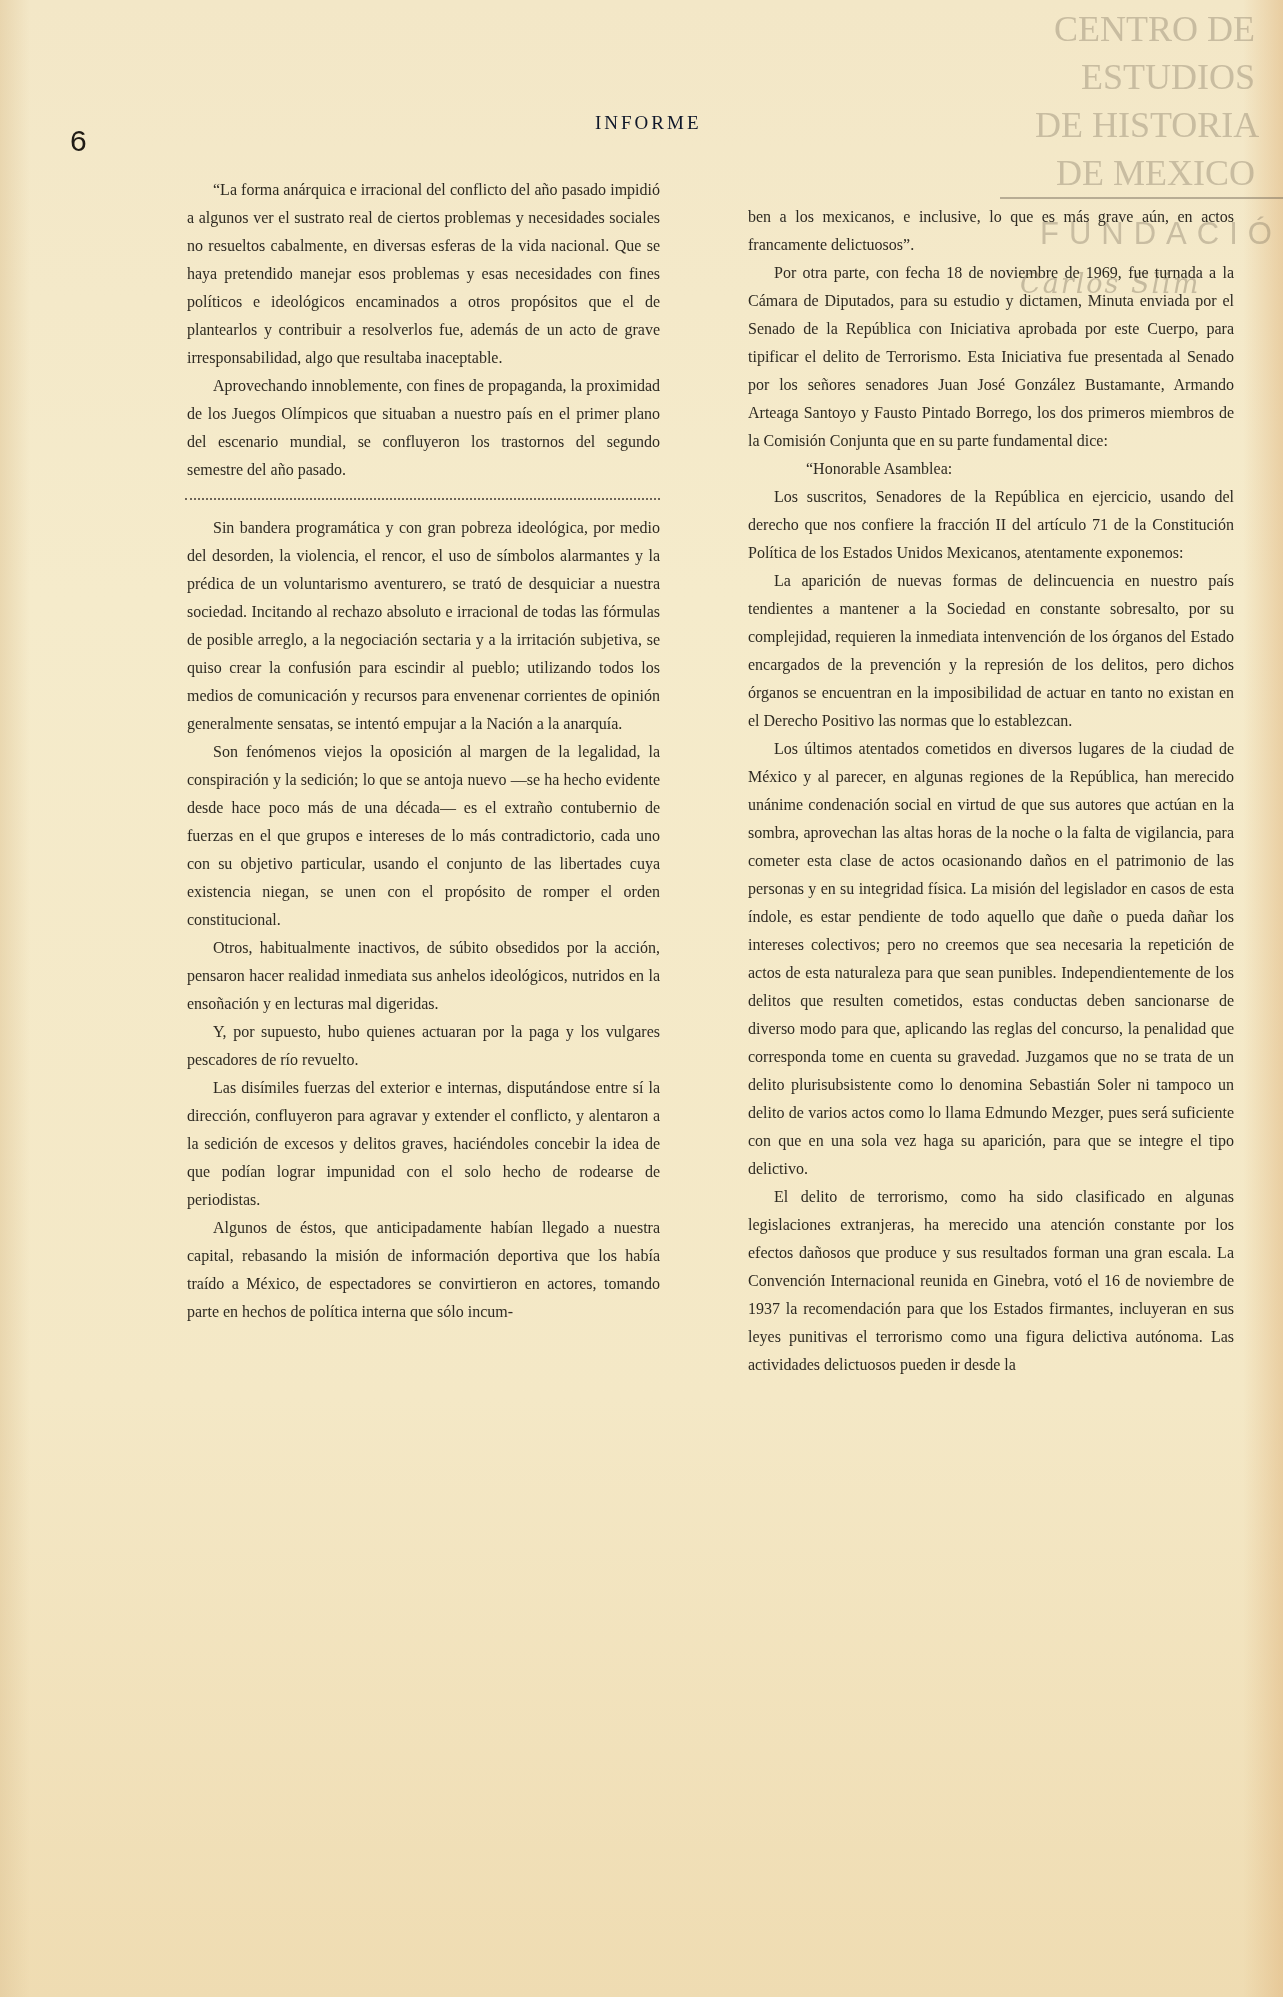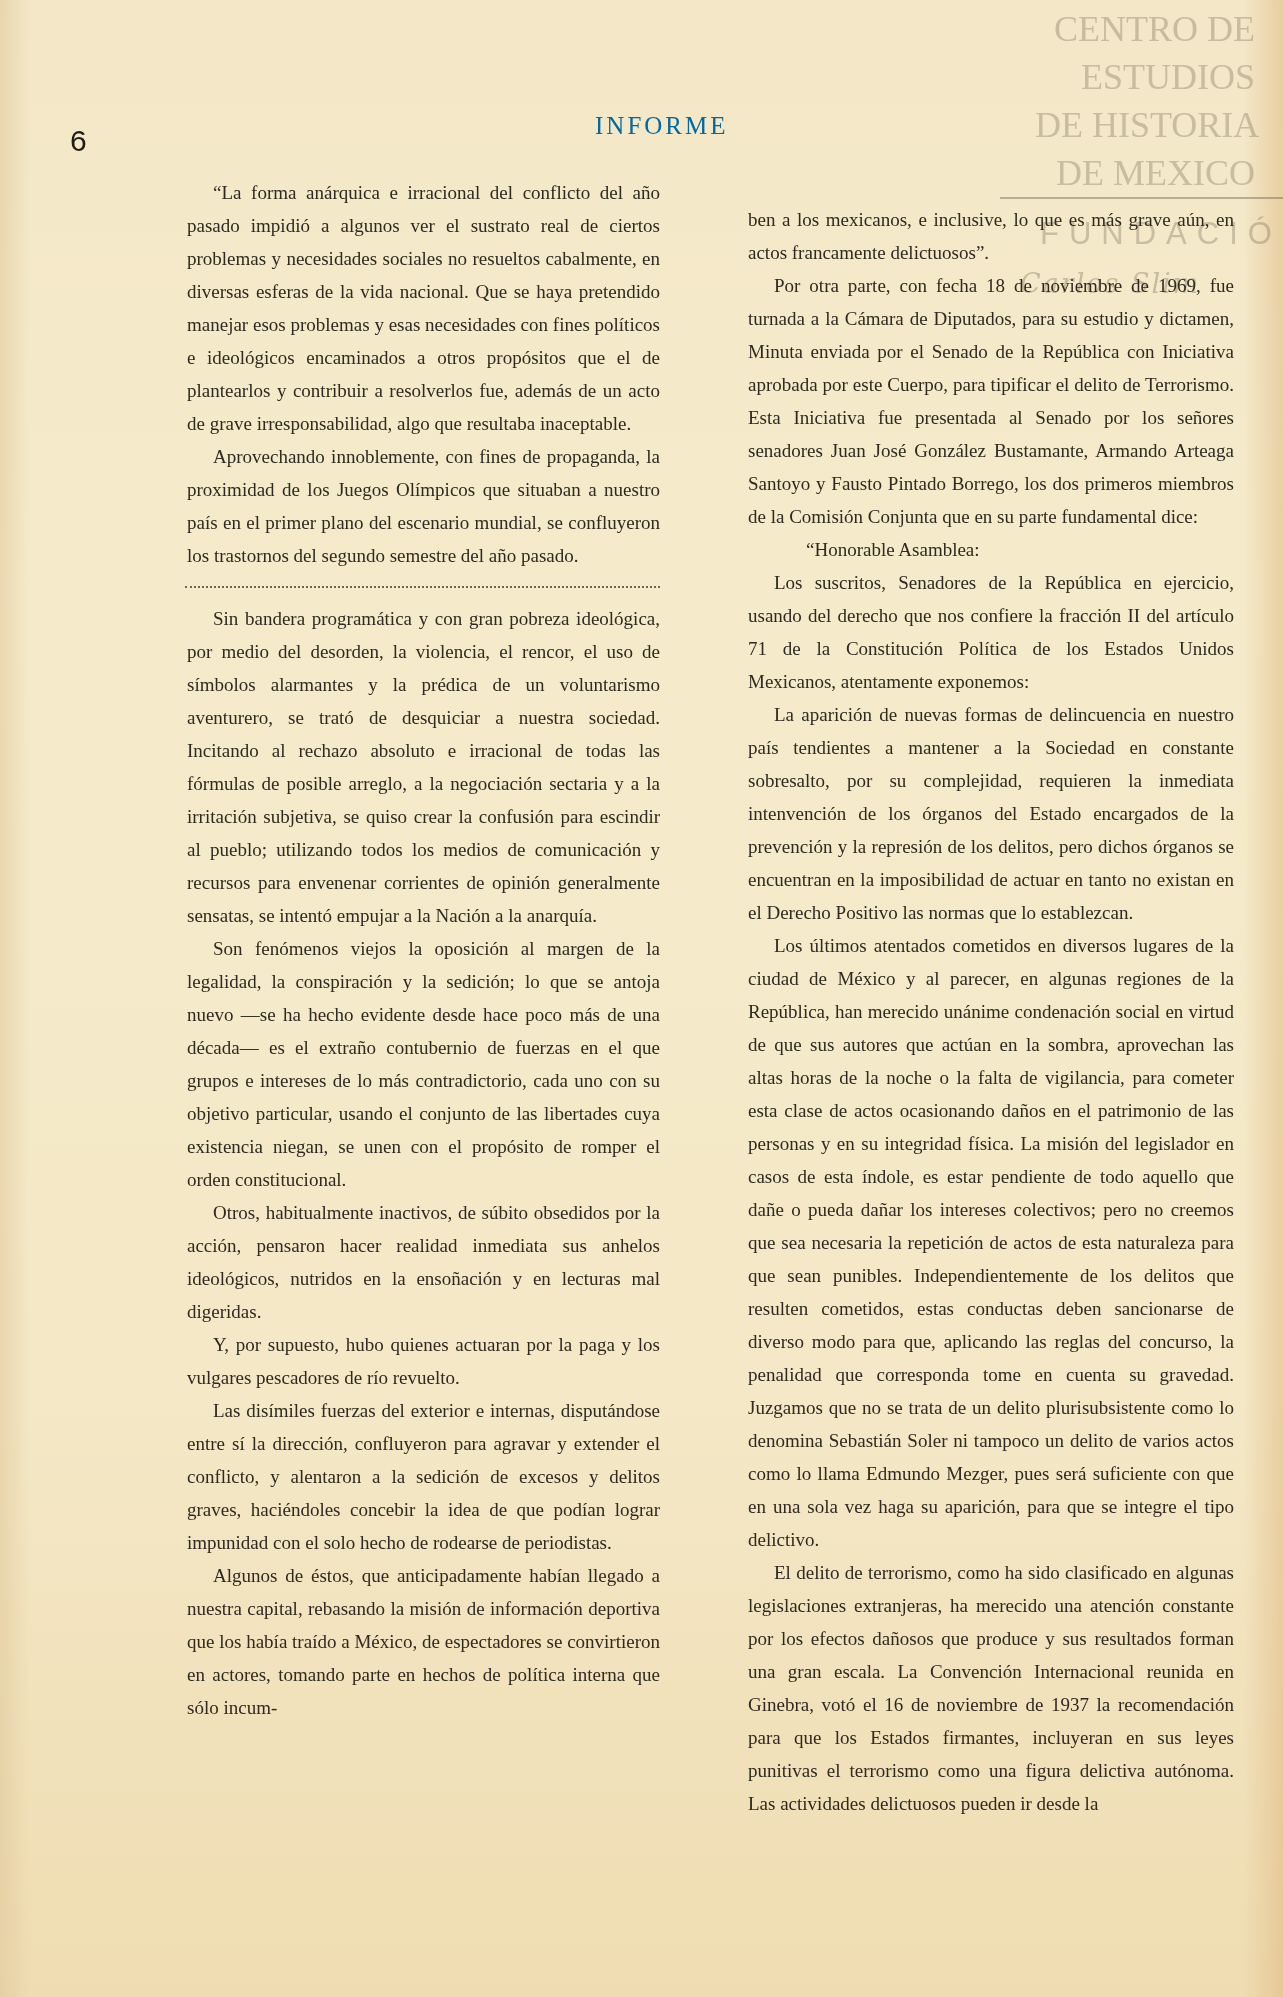--- a/index.html
+++ b/index.html
@@ -17,25 +17,25 @@
       position: absolute; left: 0; top: 0; width: 30px; height: 100%;
       background: linear-gradient(90deg, rgba(222,196,150,0.5) 0%, rgba(230,210,170,0) 100%);
     }
     .page-number {
       position: absolute; left: 70px; top: 124px;
       font-size: 30px; font-family: "Liberation Sans", "DejaVu Sans", sans-serif;
       color: #1f1b15;
     }
     .running-head {
       position: absolute; left: 595px; top: 112px;
-      font-size: 25px; letter-spacing: 3px; color: #0369a1;
+      font-size: 19px; letter-spacing: 3px; color: #0f172a;
     }
     .column {
       position: absolute; top: 176px;
-      font-size: 19px; line-height: 33px;
+      font-size: 16px; line-height: 28px;
       text-align: justify; hyphens: none;
     }
     .col-left { left: 187px; width: 473px; }
     .col-right { left: 748px; width: 486px; margin-top: 27px; }
     .para { margin: 0; text-indent: 26px; }
     .para.no-indent { text-indent: 0; }
     .para.indent-extra { text-indent: 58px; }
     .separator {
       border-top: 2px dotted #6d6558;
       margin: 14px 0 14px -2px;

